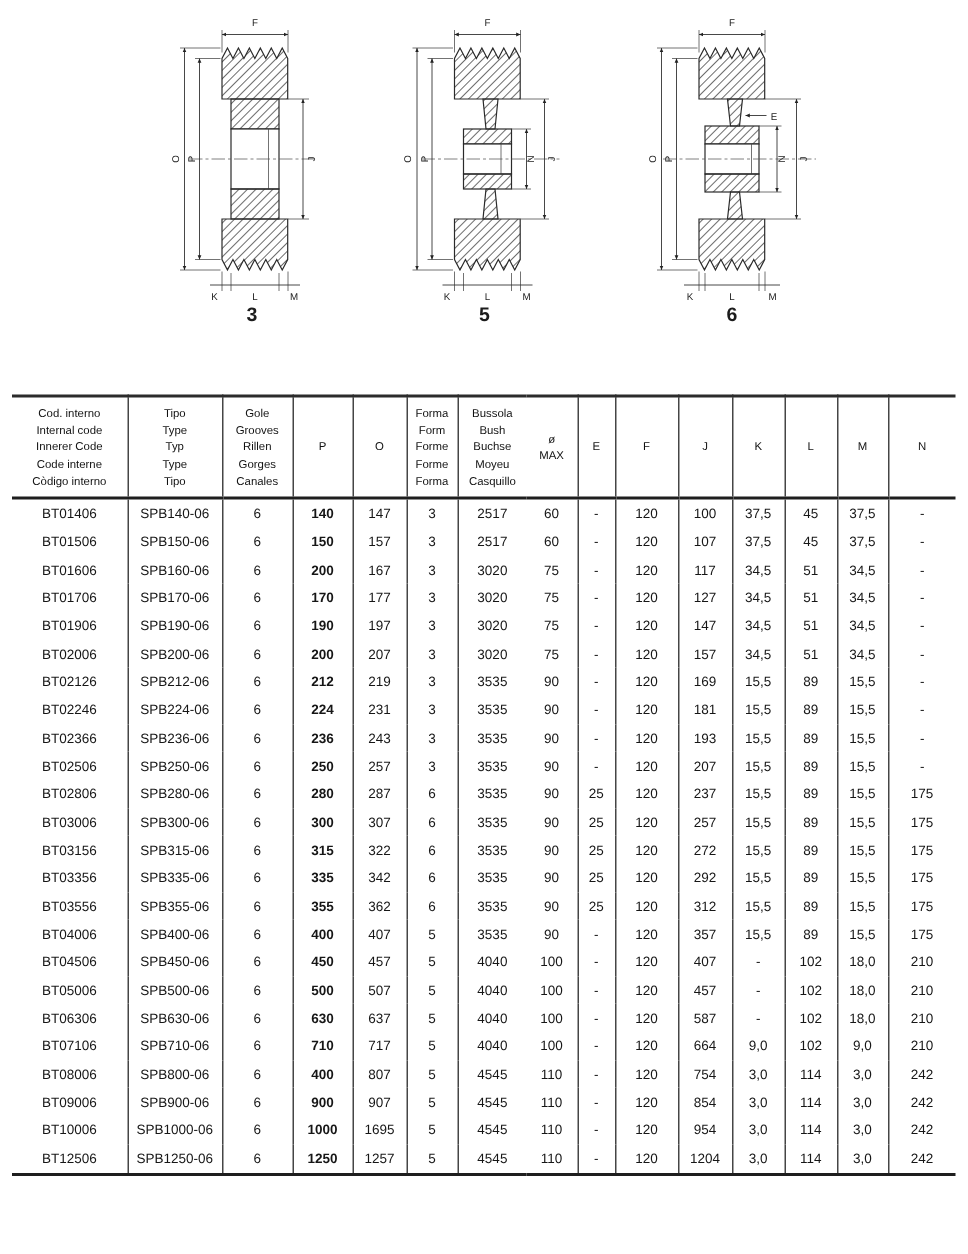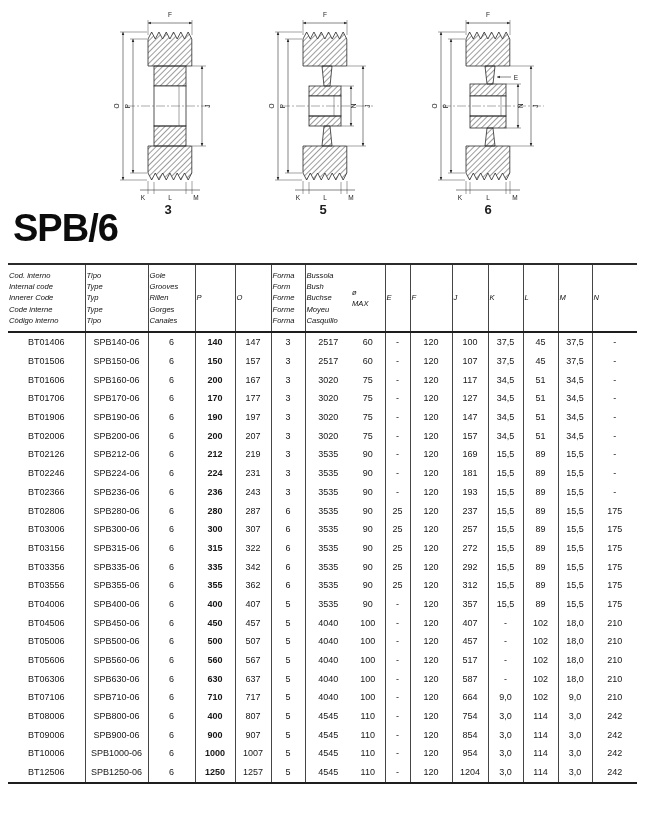--- a/index.html
+++ b/index.html
@@ -8,22 +8,22 @@
   .diagram{position:absolute;top:4px;}
   .d1{left:100px;} .d2{left:255px;} .d3{left:418px;}
   .page-title{position:absolute;left:13px;top:208px;font-size:38px;font-weight:800;
               letter-spacing:-1px;color:#0c0c0c;line-height:1.1;}
   table.spec{position:absolute;left:8px;top:263px;width:629px;border-collapse:collapse;
              table-layout:fixed;border-top:2px solid #2b2b2b;border-bottom:2px solid #1e1e1e;}
   table.spec th, table.spec td{border-left:1px solid #454545;}
   table.spec th:first-child, table.spec td:first-child{border-left:none;}
   table.spec th:nth-child(8), table.spec td:nth-child(8){border-left:none;}
   table.spec thead th{border-bottom:2px solid #1e1e1e;font-weight:500;font-size:7.6px;
-             line-height:1.5;white-space:pre-line;text-align:left;vertical-align:middle;
-             padding:3px 1px;height:60px;color:#111;font-style:italic;}
+             line-height:1.5;white-space:pre-line;text-align:center;vertical-align:middle;
+             padding:3px 1px;height:60px;color:#111;}
   table.spec tbody td{font-size:9px;text-align:center;vertical-align:middle;height:18.7px;
              padding:0;color:#161616;}
   table.spec tbody td:nth-child(4){font-weight:700;}
   svg .hatched{stroke:#2a2a2a;stroke-width:0.8;}
   svg .solid{fill:#fff;stroke:#2a2a2a;stroke-width:0.8;}
   svg .dim{stroke:#333;stroke-width:0.6;fill:none;}
   svg .ext{stroke:#444;stroke-width:0.5;fill:none;}
   svg .cl{stroke:#555;stroke-width:0.5;stroke-dasharray:9 2 2 2;fill:none;}
   svg text{fill:#1c1c1c;font-family:"Liberation Sans",sans-serif;font-size:6.5px;}
   svg text.num{font-size:13px;font-weight:700;}
@@ -169,21 +169,20 @@
       <line class="ext" x1="52" y1="178" x2="52" y2="190"></line>
     <line class="ext" x1="88" y1="178" x2="88" y2="190"></line>
       <line class="ext" x1="92" y1="177" x2="92" y2="190"></line>
     <line class="dim" x1="38" y1="186" x2="102" y2="186"></line>
     <text x="42" y="196" text-anchor="middle">K</text>
     <text x="70" y="196" text-anchor="middle">L</text>
     <text x="97" y="196" text-anchor="middle">M</text>
     <text class="num" x="70" y="210" text-anchor="middle">6</text>
   </svg>
 
-  <div class="page-title">SPB/6</div>
 
   <table class="spec">
     <colgroup>
       <col style="width:77px">
         <col style="width:63px">
         <col style="width:47px">
       <col style="width:40px">
         <col style="width:36px">
         <col style="width:34px">
       <col style="width:46px">
@@ -384,20 +383,37 @@
           <td>90</td>
           <td>-</td>
           <td>120</td>
           <td>193</td>
           <td>15,5</td>
           <td>89</td>
           <td>15,5</td>
           <td>-</td>
         </tr>
         <tr>
+          <td>BT02506</td>
+          <td>SPB250-06</td>
+          <td>6</td>
+          <td>250</td>
+          <td>257</td>
+          <td>3</td>
+          <td>3535</td>
+          <td>90</td>
+          <td>-</td>
+          <td>120</td>
+          <td>207</td>
+          <td>15,5</td>
+          <td>89</td>
+          <td>15,5</td>
+          <td>-</td>
+        </tr>
+        <tr>
           <td>BT02806</td>
           <td>SPB280-06</td>
           <td>6</td>
           <td>280</td>
           <td>287</td>
           <td>6</td>
           <td>3535</td>
           <td>90</td>
           <td>25</td>
           <td>120</td>
@@ -514,37 +530,20 @@
           <td>SPB500-06</td>
           <td>6</td>
           <td>500</td>
           <td>507</td>
           <td>5</td>
           <td>4040</td>
           <td>100</td>
           <td>-</td>
           <td>120</td>
           <td>457</td>
-          <td>-</td>
-          <td>102</td>
-          <td>18,0</td>
-          <td>210</td>
-        </tr>
-        <tr>
-          <td>BT05606</td>
-          <td>SPB560-06</td>
-          <td>6</td>
-          <td>560</td>
-          <td>567</td>
-          <td>5</td>
-          <td>4040</td>
-          <td>100</td>
-          <td>-</td>
-          <td>120</td>
-          <td>517</td>
           <td>-</td>
           <td>102</td>
           <td>18,0</td>
           <td>210</td>
         </tr>
         <tr>
           <td>BT06306</td>
           <td>SPB630-06</td>
           <td>6</td>
           <td>630</td>
@@ -609,21 +608,21 @@
           <td>3,0</td>
           <td>114</td>
           <td>3,0</td>
           <td>242</td>
         </tr>
         <tr>
           <td>BT10006</td>
           <td>SPB1000-06</td>
           <td>6</td>
           <td>1000</td>
-          <td>1007</td>
+          <td>1695</td>
           <td>5</td>
           <td>4545</td>
           <td>110</td>
           <td>-</td>
           <td>120</td>
           <td>954</td>
           <td>3,0</td>
           <td>114</td>
           <td>3,0</td>
           <td>242</td>

